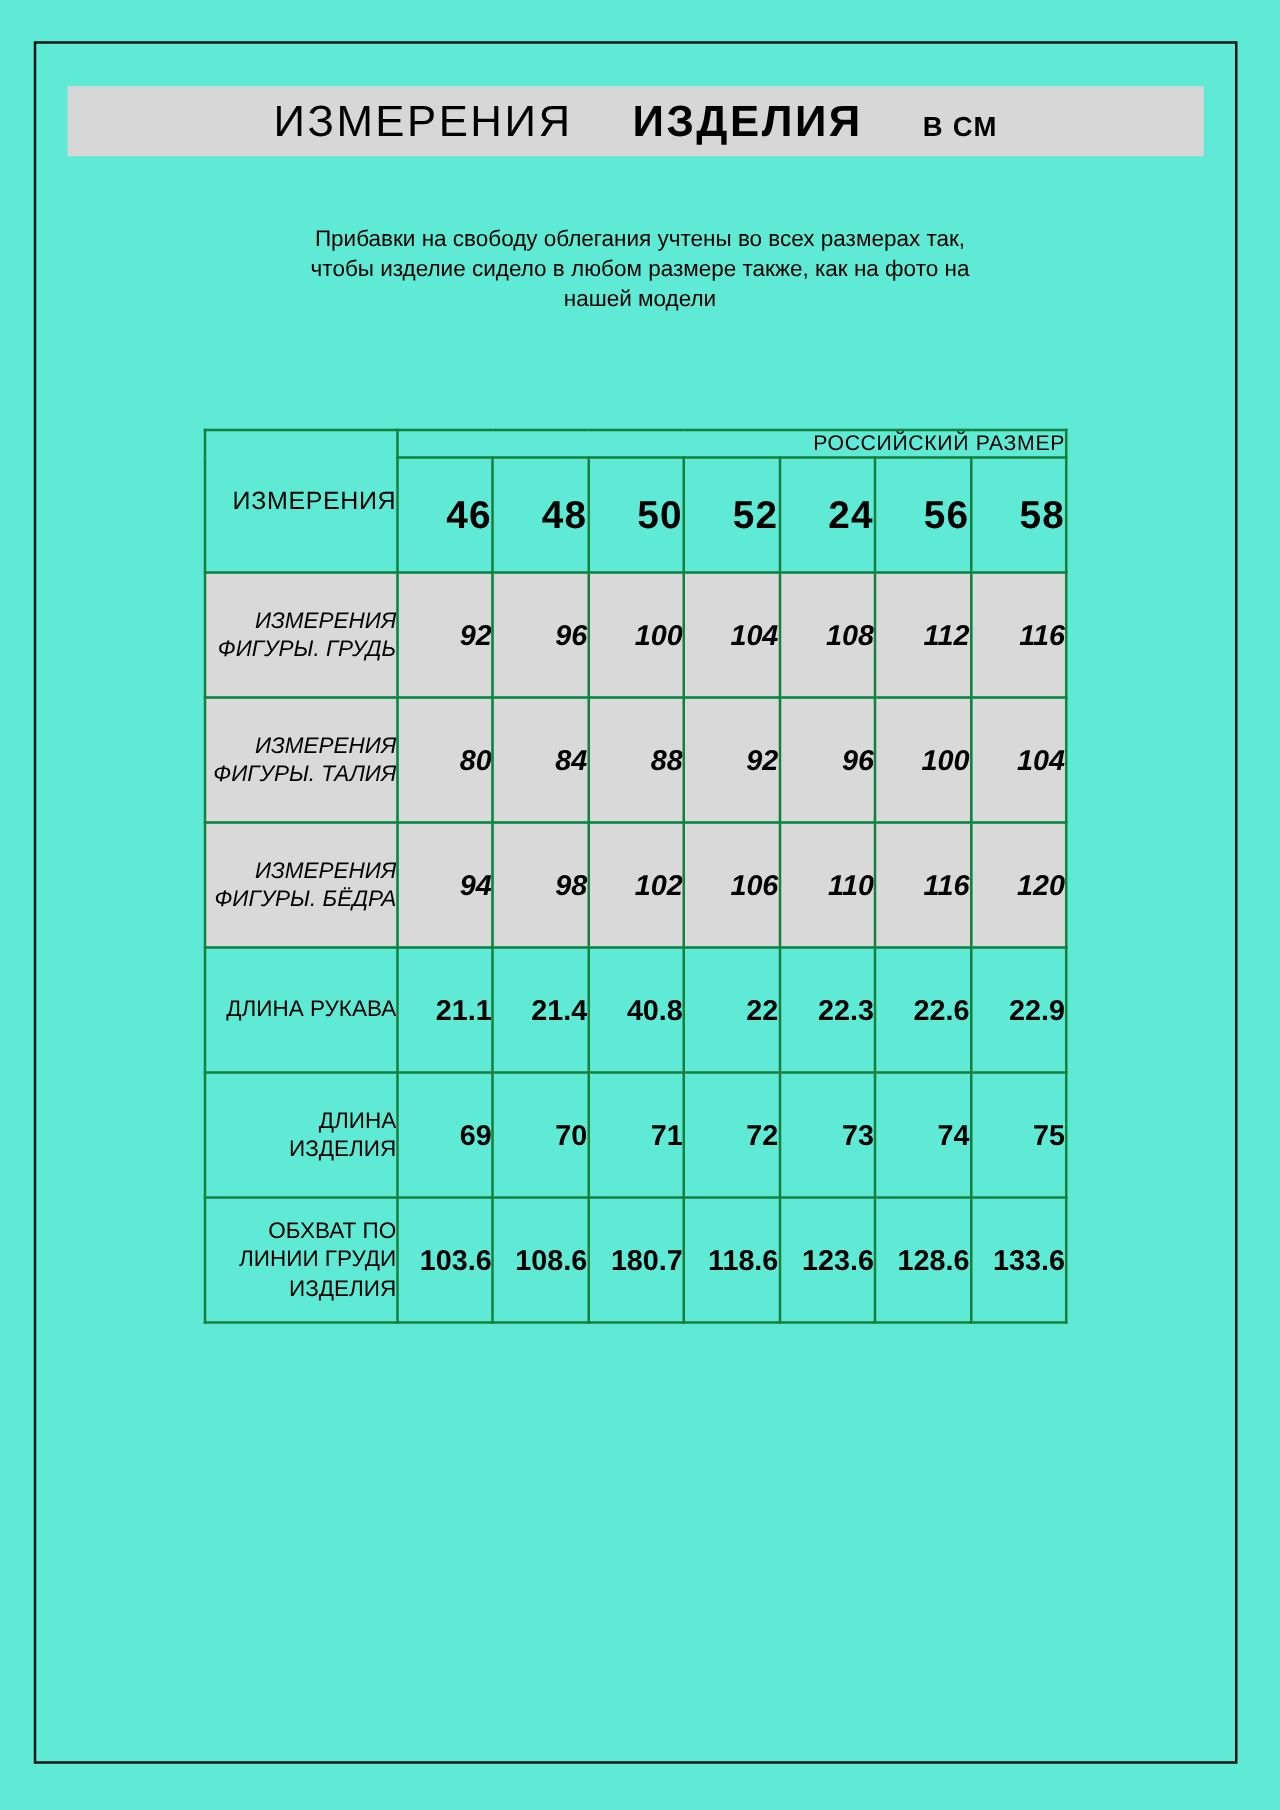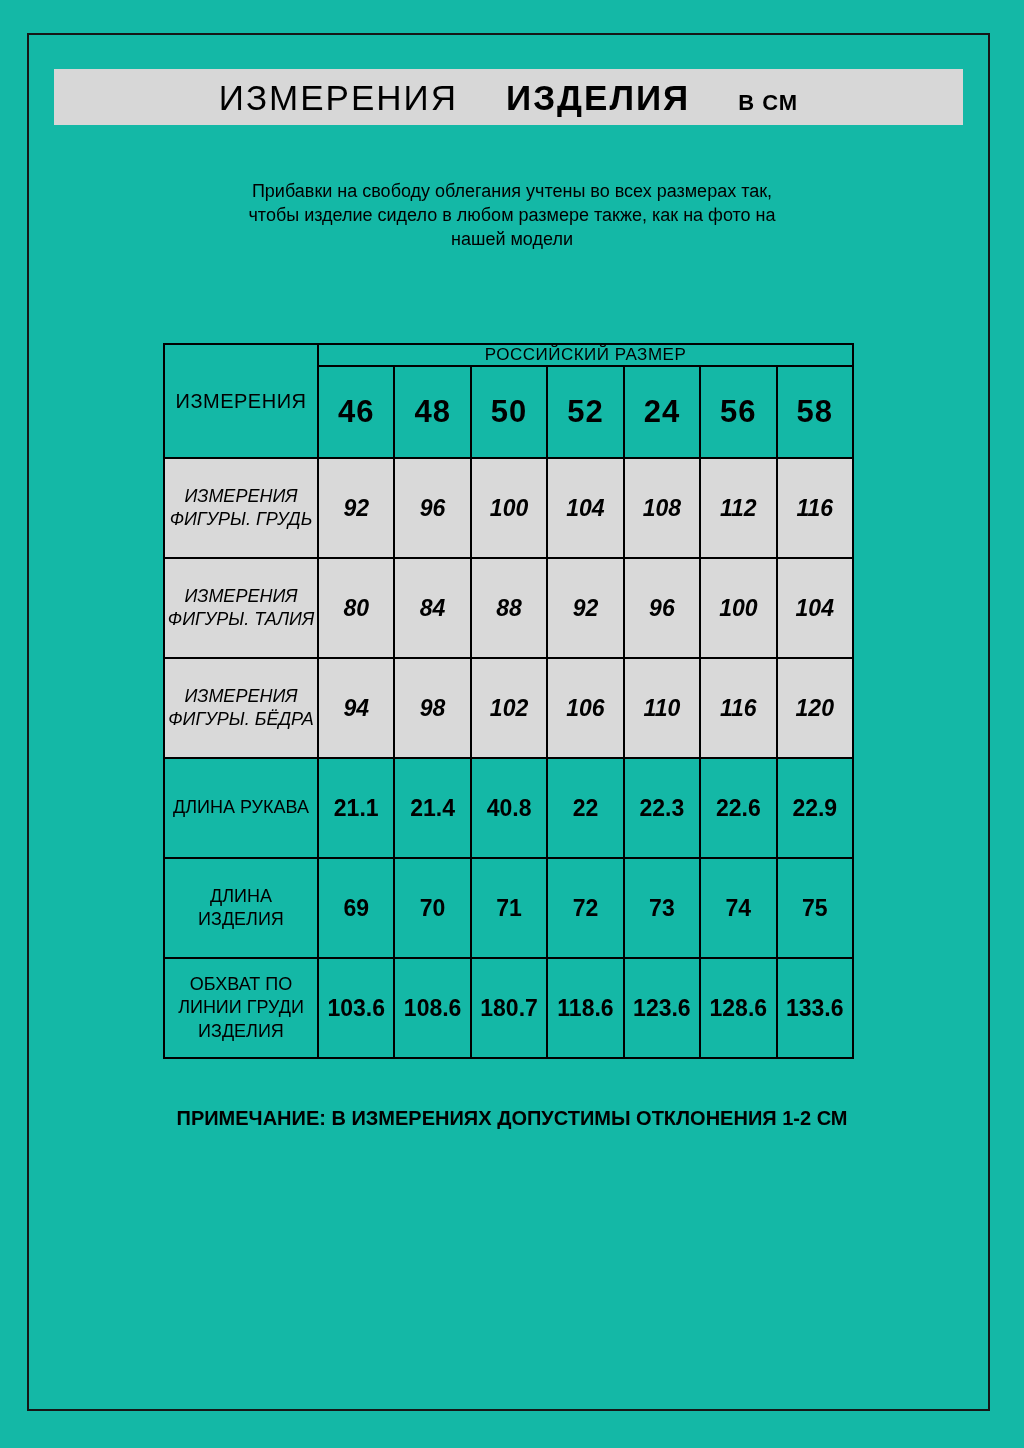--- a/index.html
+++ b/index.html
@@ -3,21 +3,21 @@
 <meta charset="utf-8">
 <style>
   html, body { margin: 0; padding: 0; background: #ffffff; }
   body {
     width: 1024px; height: 1448px;
     font-family: "Liberation Sans", sans-serif;
     color: #000;
     position: relative;
     overflow: hidden;
   }
-  .page { position: relative; width: 1024px; height: 1448px; background: #14b8a6; }
+  .page { position: relative; width: 1024px; height: 1448px; background: #5eead4; }
 
   .frame {
     position: absolute; left: 27px; top: 33px;
     width: 959px; height: 1374px;
     border: 2px solid #161616;
   }
 
   .header-bar {
     position: absolute; left: 54px; top: 69px;
     width: 909px; height: 56px;
@@ -37,22 +37,22 @@
     position: absolute; left: 0; top: 180px; width: 100%;
     text-align: center; font-size: 18px; line-height: 1.33;
     white-space: pre-line;
   }
 
   table.size-table {
     position: absolute; left: 163px; top: 343px;
     width: 691px; border-collapse: collapse; table-layout: fixed;
   }
   .size-table th, .size-table td {
-    border: 2px solid #000000;
-    text-align: center; vertical-align: middle;
+    border: 2px solid #15803d;
+    text-align: right; vertical-align: middle;
     padding: 0; font-weight: normal; overflow: hidden;
   }
   tr.r-sizehead { height: 22px; }
   th.sizehead { font-size: 17px; letter-spacing: 0.5px; }
   th.corner { font-size: 20px; letter-spacing: 0.5px; }
   tr.r-sizes { height: 92px; }
   tr.r-sizes th { font-size: 31px; font-weight: 800; letter-spacing: 1px; }
   tr.data { height: 100px; }
   tr.figure { background: #d9d9d9; }
   tr.figure .label, tr.figure .val { font-style: italic; }
@@ -168,15 +168,14 @@
         <td class="val">108.6</td>
         <td class="val">180.7</td>
         <td class="val">118.6</td>
         <td class="val">123.6</td>
         <td class="val">128.6</td>
         <td class="val">133.6</td>
       </tr>
     </tbody>
   </table>
 
-  <div class="note">ПРИМЕЧАНИЕ: В ИЗМЕРЕНИЯХ ДОПУСТИМЫ ОТКЛОНЕНИЯ 1-2 СМ</div>
 
 </div>
 
 </body></html>

